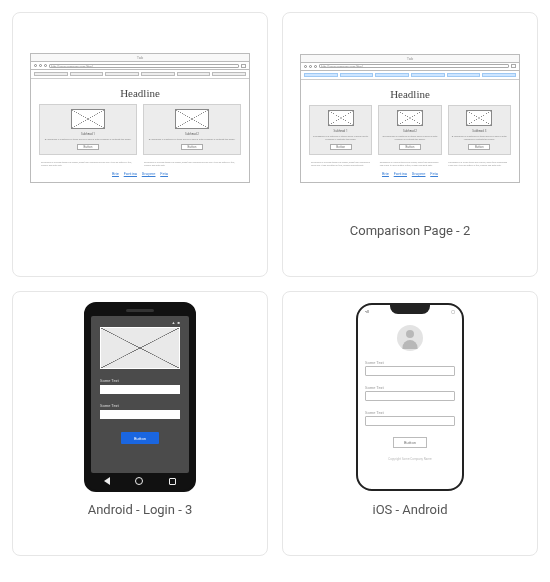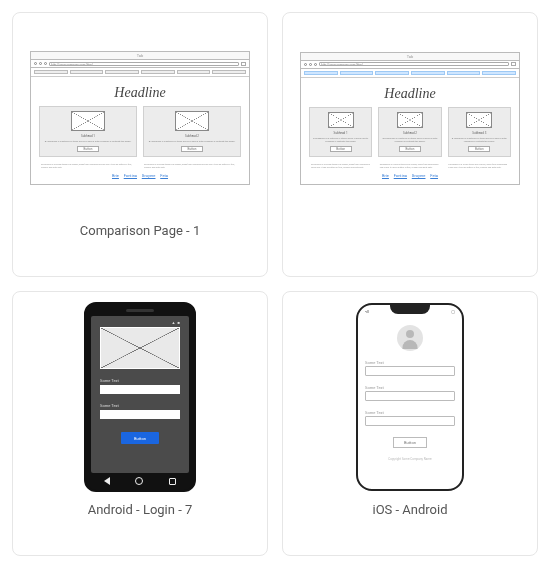--- a/index.html
+++ b/index.html
@@ -88,21 +88,21 @@
     background: #fff;
   }
   .navlink {
     flex: 1;
     height: 4px;
     border: 0.5px solid #bbb;
     background: #eee;
   }
   .navlink.blue { background: #cfe6ff; border-color: #9ec9f4; }
   .browser-body { padding: 4px 8px 6px 8px; }
-  .wf-head { text-align: center; font-size: 14px; color: #444; font-family: "Times New Roman", serif; margin: 4px 0 5px 0; font-style: italic; }
+  .wf-head { text-align: center; font-size: 11px; color: #444; font-family: "Times New Roman", serif; margin: 4px 0 5px 0; }
   .cols { display: flex; gap: 6px; justify-content: center; }
   .col {
     flex: 1;
     background: #ececec;
     border: 0.5px solid #d0d0d0;
     display: flex;
     flex-direction: column;
     align-items: center;
     padding: 4px 3px;
   }
@@ -306,21 +306,20 @@
           </div>
           <div class="footer-links">
             <span>Brie</span>
             <span>Fontina</span>
             <span>Gruyere</span>
             <span>Feta</span>
           </div>
         </div>
       </div>
     </div>
-    <div class="caption">Comparison Page - 1</div>
   </div>
 
   <div class="card">
     <div class="thumb-area">
       <div class="browser">
         <div class="browser-tabbar">
             <span>Tab</span>
           </div>
         <div class="browser-toolbar">
           <div class="dot"></div>
@@ -366,20 +365,21 @@
           </div>
           <div class="footer-links">
             <span>Brie</span>
             <span>Fontina</span>
             <span>Gruyere</span>
             <span>Feta</span>
           </div>
         </div>
       </div>
     </div>
+    <div class="caption">Comparison Page - 2</div>
   </div>
 
   <div class="card">
     <div class="thumb-area">
       <div class="android">
         <div class="android-speaker"></div>
         <div class="android-screen">
           <div class="statusbar-and">
             <span>▲</span>
             <span>■</span>
@@ -391,21 +391,21 @@
           <div class="and-input"></div>
           <div class="and-btn">Button</div>
         </div>
         <div class="android-navrow">
           <div class="nav-tri"></div>
           <div class="nav-circ"></div>
           <div class="nav-sq"></div>
         </div>
       </div>
     </div>
-    <div class="caption">Android - Login - 7</div>
+    <div class="caption">Android - Login - 3</div>
   </div>
 
   <div class="card">
     <div class="thumb-area">
       <div class="ios">
         <div class="notch"></div>
         <div class="ios-status">
           <span>•ıll</span>
           <span>▢</span>
         </div>

